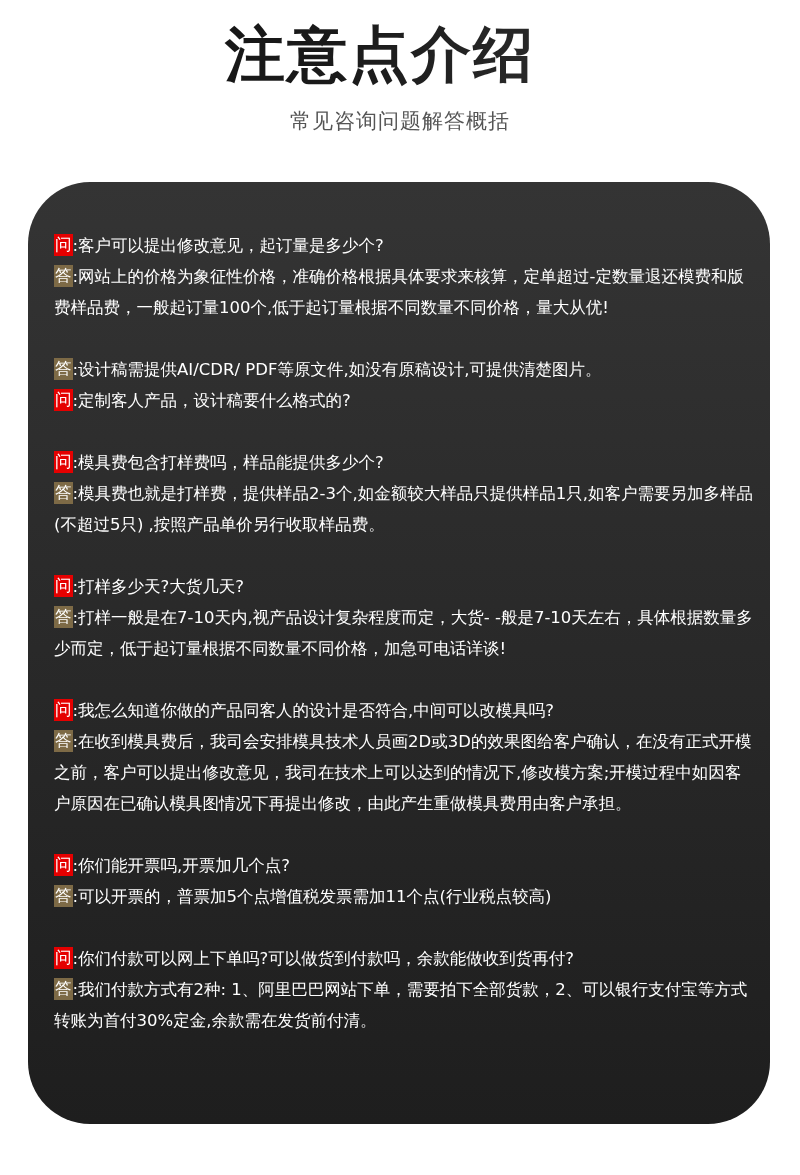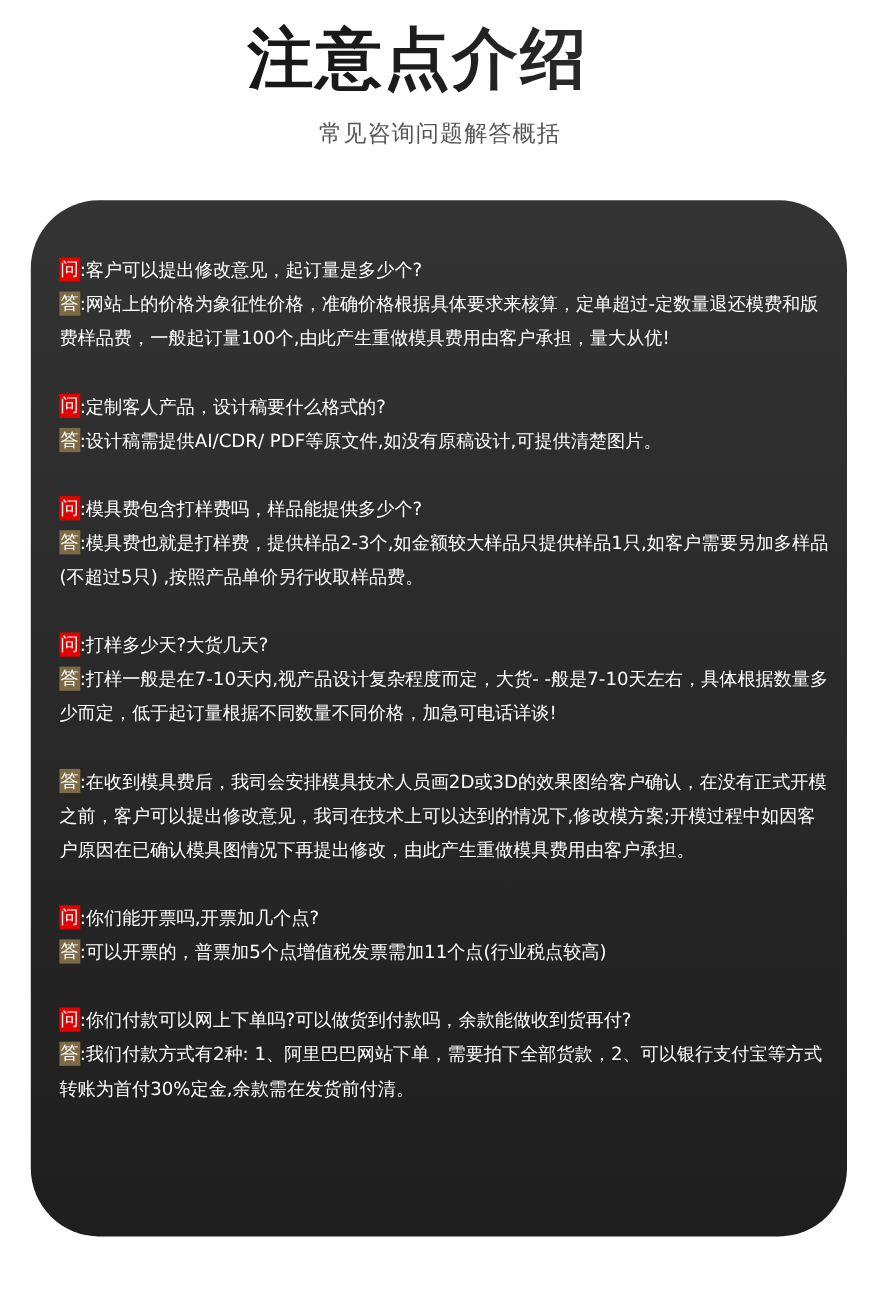--- a/index.html
+++ b/index.html
@@ -41,39 +41,40 @@
 
 <div class="title">注意点介绍</div>
 <div class="subtitle">常见咨询问题解答概括</div>
 
 <div class="card"></div>
 
 <div class="faq">
 
   <div class="qa">
     <div class="line"><span class="badge q">问</span><span>:</span><span>客户可以提出修改意见，起订量是多少个?</span></div>
-    <div class="line"><span class="badge a">答</span><span>:</span><span>网站上的价格为象征性价格，准确价格根据具体要求来核算，定单超过-定数量退还模费和版费样品费，一般起订量100个,由此产生重做模具费用由客户承担，量大从优!</span></div>
+    <div class="line"><span class="badge a">答</span><span>:</span><span>网站上的价格为象征性价格，准确价格根据具体要求来核算，定单超过-定数量退还模费和版费样品费，一般起订量100个,低于起订量根据不同数量不同价格，量大从优!</span></div>
   </div>
 
   <div class="qa">
+    <div class="line"><span class="badge a">答</span><span>:</span><span>设计稿需提供AI/CDR/ PDF等原文件,如没有原稿设计,可提供清楚图片。</span></div>
     <div class="line"><span class="badge q">问</span><span>:</span><span>定制客人产品，设计稿要什么格式的?</span></div>
-    <div class="line"><span class="badge a">答</span><span>:</span><span>设计稿需提供AI/CDR/ PDF等原文件,如没有原稿设计,可提供清楚图片。</span></div>
   </div>
 
   <div class="qa">
     <div class="line"><span class="badge q">问</span><span>:</span><span>模具费包含打样费吗，样品能提供多少个?</span></div>
     <div class="line"><span class="badge a">答</span><span>:</span><span>模具费也就是打样费，提供样品2-3个,如金额较大样品只提供样品1只,如客户需要另加多样品(不超过5只) ,按照产品单价另行收取样品费。</span></div>
   </div>
 
   <div class="qa">
     <div class="line"><span class="badge q">问</span><span>:</span><span>打样多少天?大货几天?</span></div>
     <div class="line"><span class="badge a">答</span><span>:</span><span>打样一般是在7-10天内,视产品设计复杂程度而定，大货- -般是7-10天左右，具体根据数量多少而定，低于起订量根据不同数量不同价格，加急可电话详谈!</span></div>
   </div>
 
   <div class="qa">
+    <div class="line"><span class="badge q">问</span><span>:</span><span>我怎么知道你做的产品同客人的设计是否符合,中间可以改模具吗?</span></div>
     <div class="line"><span class="badge a">答</span><span>:</span><span>在收到模具费后，我司会安排模具技术人员画2D或3D的效果图给客户确认，在没有正式开模之前，客户可以提出修改意见，我司在技术上可以达到的情况下,修改模方案;开模过程中如因客户原因在已确认模具图情况下再提出修改，由此产生重做模具费用由客户承担。</span></div>
   </div>
 
   <div class="qa">
     <div class="line"><span class="badge q">问</span><span>:</span><span>你们能开票吗,开票加几个点?</span></div>
     <div class="line"><span class="badge a">答</span><span>:</span><span>可以开票的，普票加5个点增值税发票需加11个点(行业税点较高)</span></div>
   </div>
 
   <div class="qa">
     <div class="line"><span class="badge q">问</span><span>:</span><span>你们付款可以网上下单吗?可以做货到付款吗，余款能做收到货再付?</span></div>

